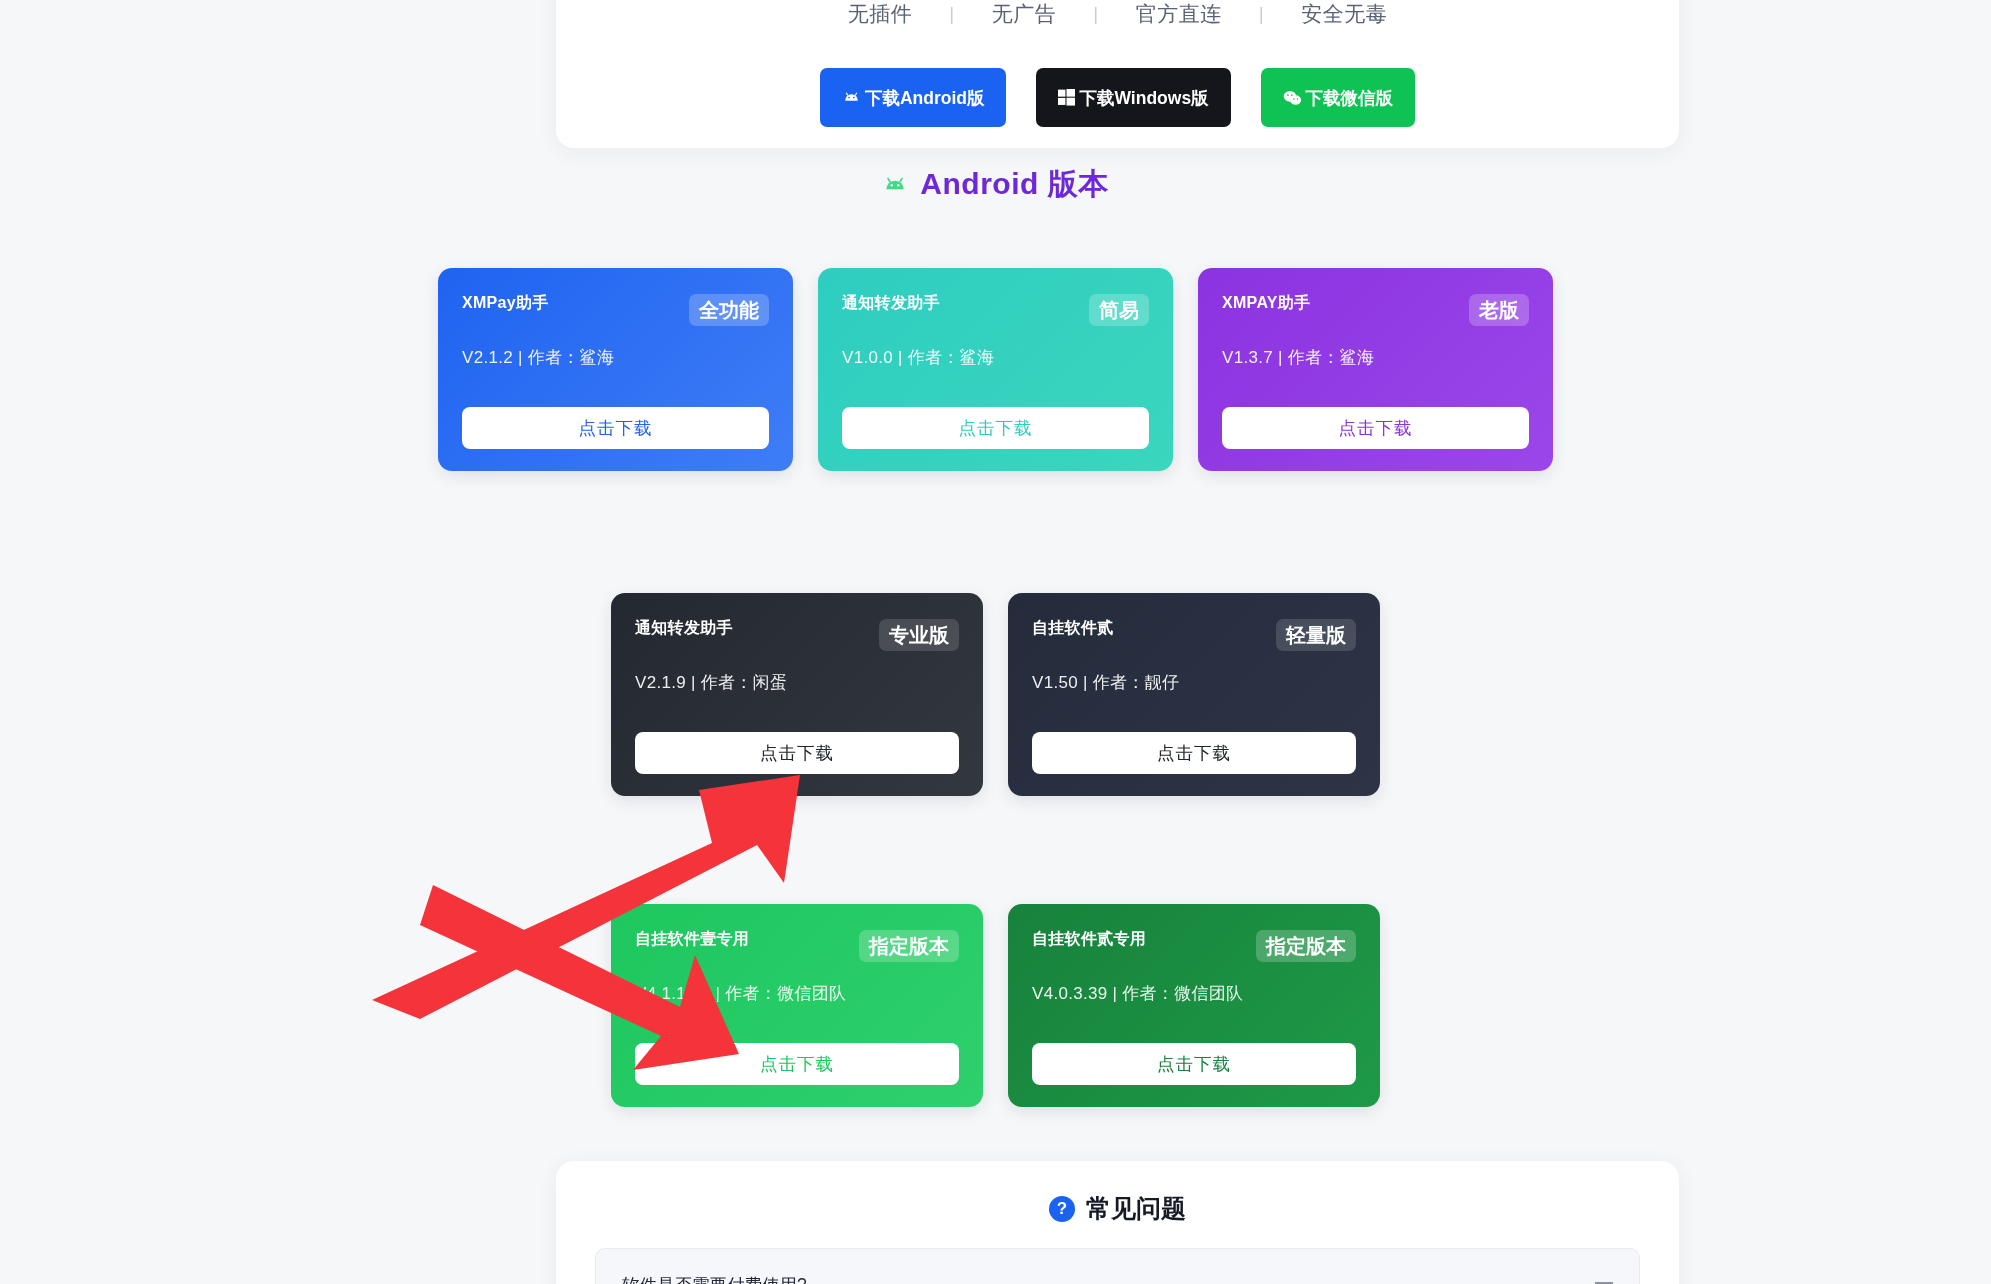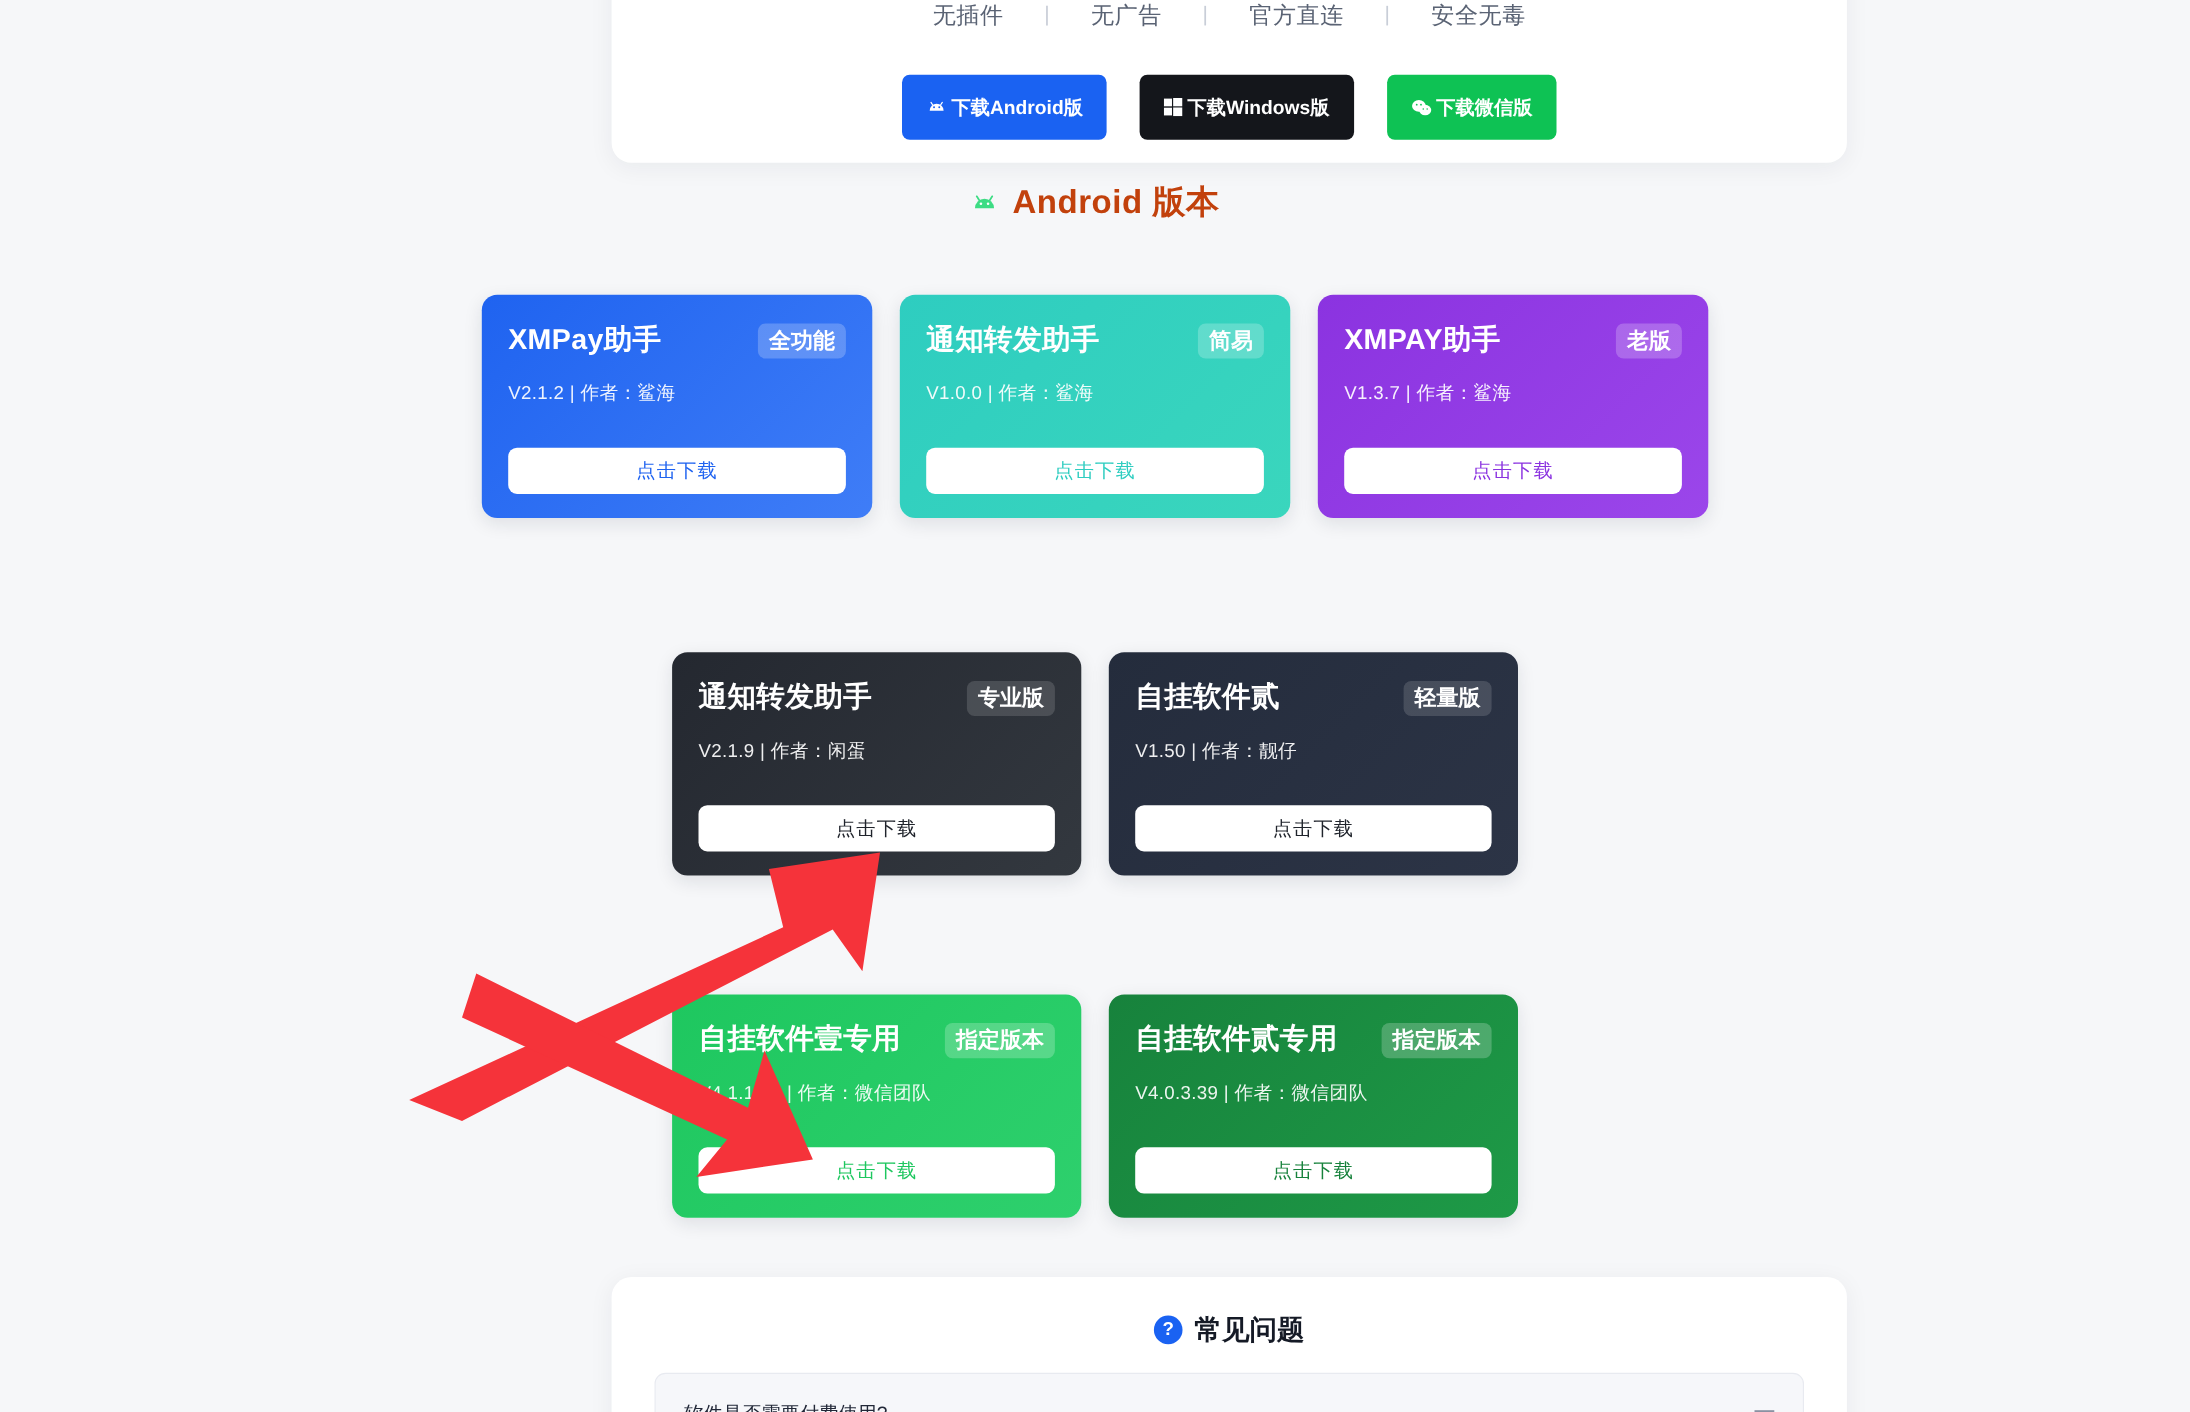--- a/index.html
+++ b/index.html
@@ -74,21 +74,21 @@
   
   .sec-head {
     position: absolute;
     left: 0; right: 0;
     display: flex;
     justify-content: center;
     align-items: center;
     gap: 12px;
     font-size: 30px;
     font-weight: bold;
-    color: #c2410c;
+    color: #6d28d9;
     letter-spacing: 0.5px;
   }
   .sec-head .ico { display:flex; align-items:center; }
 
   
   .row {
     position: absolute;
     display: flex;
     justify-content: center;
     gap: 25px;
@@ -103,21 +103,21 @@
     box-shadow: 0 5px 16px rgba(20,28,50,0.10);
     overflow: hidden;
   }
   .card-w { width: 372px; }
   .card-head {
     display: flex;
     align-items: flex-start;
     justify-content: space-between;
   }
   .card-title {
-    font-size: 26px;
+    font-size: 16px;
     font-weight: bold;
     letter-spacing: 0.3px;
     line-height: 1.1;
   }
   .badge {
     font-size: 20px;
     font-weight: bold;
     padding: 6px 10px;
     border-radius: 7px;
     background: rgba(255,255,255,0.22);

